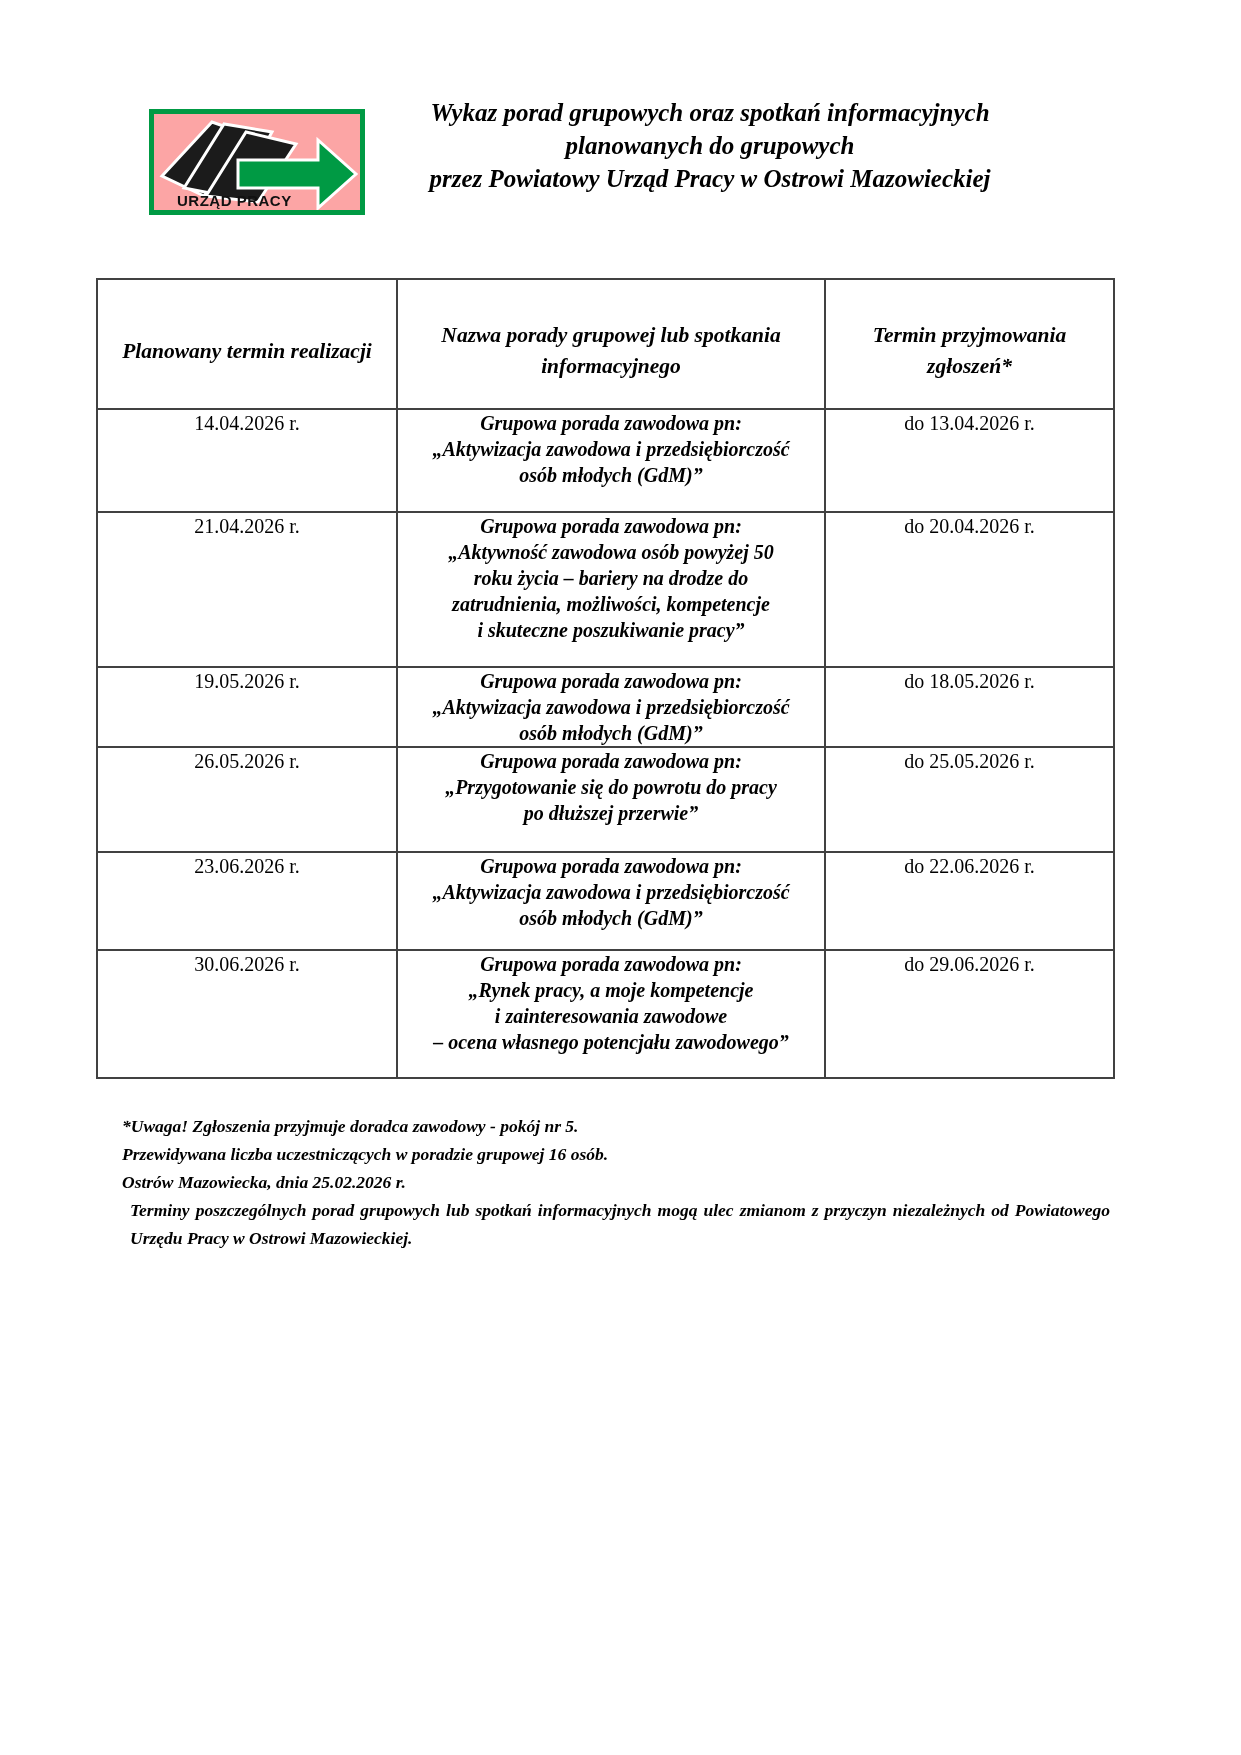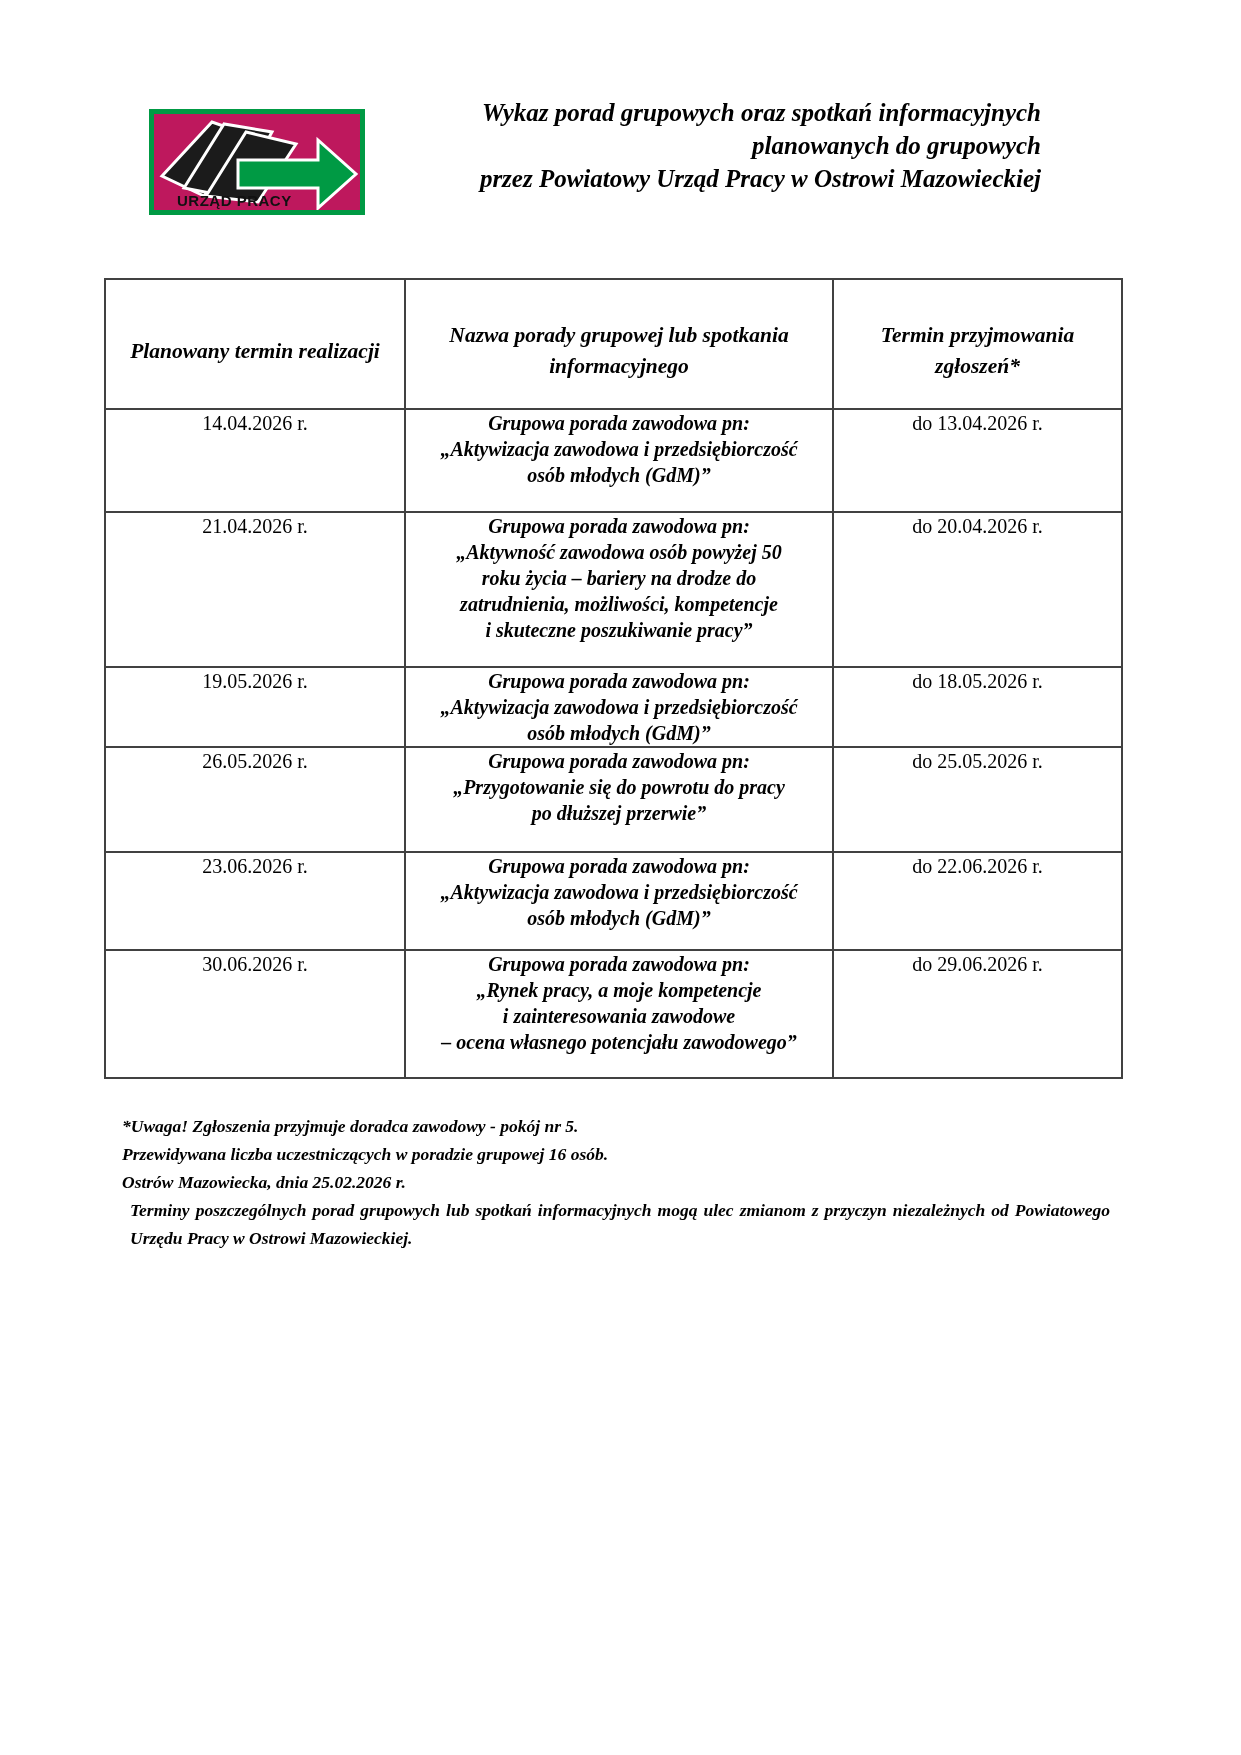--- a/index.html
+++ b/index.html
@@ -3,36 +3,36 @@
 <meta charset="utf-8">
 <style>
   html,body{margin:0;padding:0;background:#ffffff;}
   .page{
     position:relative;width:1241px;height:1755px;background:#ffffff;
     font-family:"Liberation Serif", serif;color:#000;overflow:hidden;
   }
   
   .logo{
     position:absolute;left:149px;top:109px;width:216px;height:106px;
-    border:5px solid #009a44;box-sizing:border-box;background:#be185d;
+    border:5px solid #009a44;box-sizing:border-box;background:#fca5a5;
   }
   .logo svg{position:absolute;left:0;top:0;width:100%;height:100%;}
   .logo-text{
     position:absolute;left:0;bottom:1px;width:78%;text-align:center;
     font-family:"Liberation Sans", sans-serif;font-weight:bold;
     font-size:15px;letter-spacing:.5px;color:#111;
   }
   
   .title{
-    position:absolute;left:429px;top:96px;width:612px;text-align:right;
+    position:absolute;left:404px;top:96px;width:612px;text-align:center;
     font-weight:bold;font-style:italic;font-size:25px;line-height:33px;
   }
   
   table.schedule{
-    position:absolute;left:104px;top:278px;width:1017px;
+    position:absolute;left:96px;top:278px;width:1017px;
     border-collapse:collapse;table-layout:fixed;
   }
   table.schedule col.c1{width:300px;}
   table.schedule col.c2{width:428px;}
   table.schedule col.c3{width:289px;}
   table.schedule td,table.schedule th{
     border:2px solid #414141;text-align:center;padding:0 10px;
     box-sizing:border-box;overflow:hidden;
   }
   tr.head{height:130px;}

